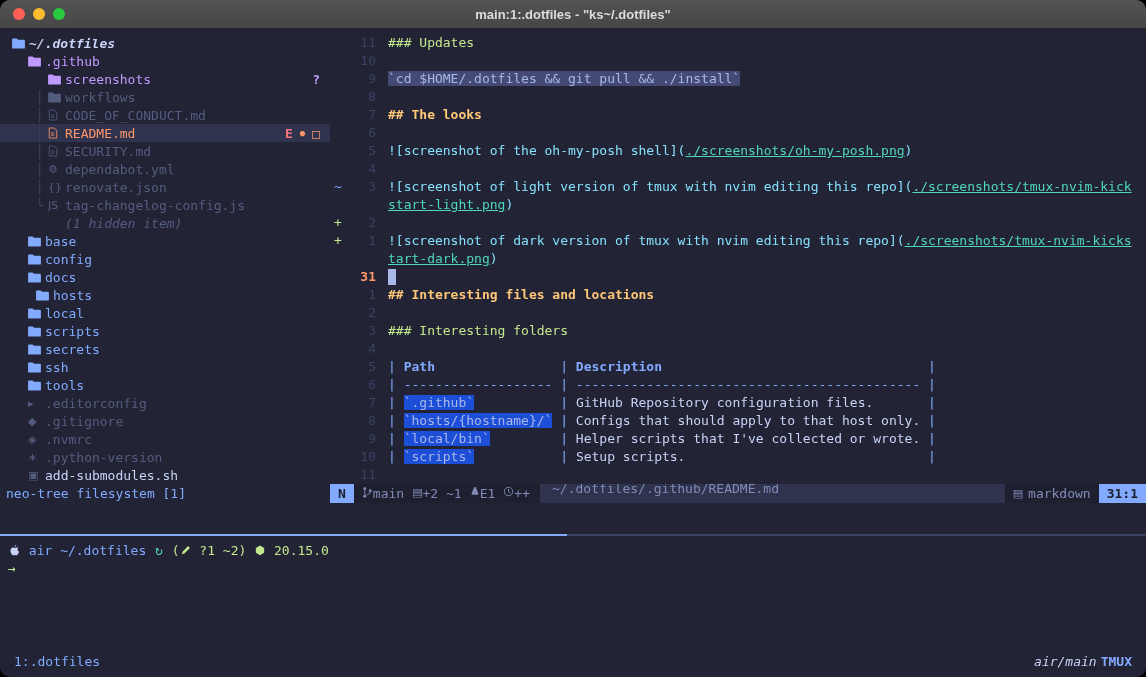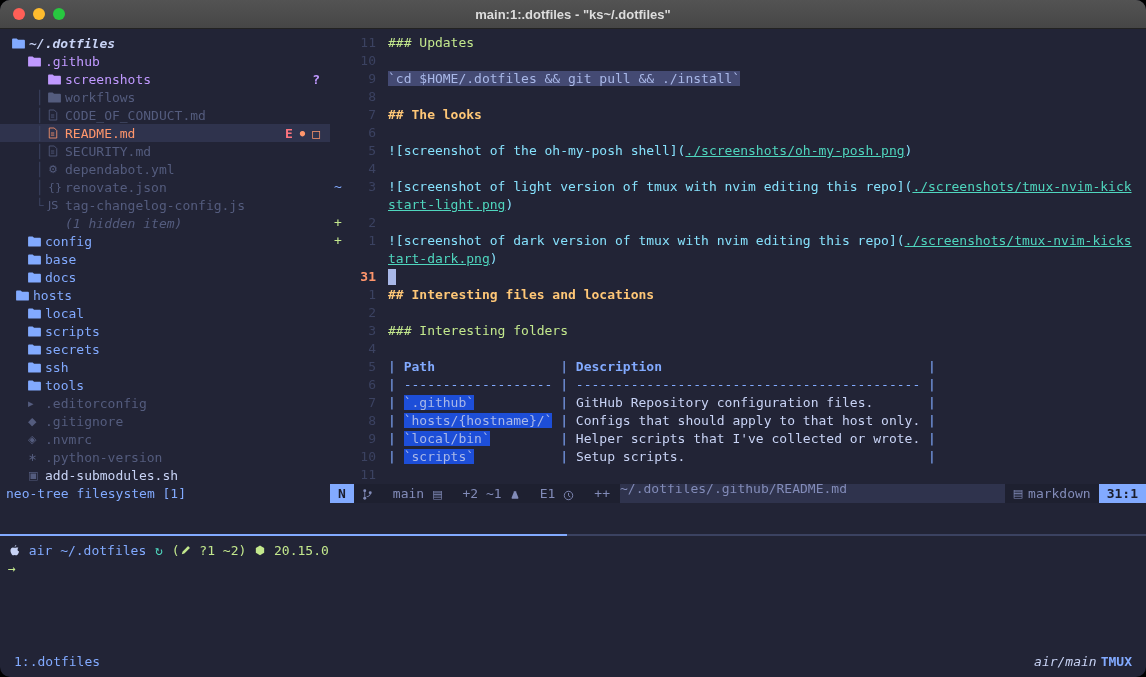--- a/index.html
+++ b/index.html
@@ -42,22 +42,22 @@
   .seg-alt{color:#86e1fc;}
   .seg-url{color:#4fd6be;text-decoration:underline;}
   .seg-pipe{color:#82aaff;}
   .seg-th{color:#82aaff;font-weight:bold;}
   .seg-dash{color:#82aaff;}
   .seg-txt{color:#c8d3f5;}
   .seg-cursor{background:#a9b8e8;display:inline-block;width:8px;height:16px;margin-top:1px;}
   
   .statusline{grid-column:2;grid-row:2;background:#1e2030;display:flex;align-items:center;font-size:13px;color:#828bb8;overflow:hidden;}
   .sl-chip{background:#82aaff;color:#1b1d2b;font-weight:bold;padding:0 8px;height:19px;line-height:19px;}
-  .sl-item{display:inline-flex;align-items:flex-end;gap:20px;margin-left:8px;white-space:pre;}
-  .sl-path{flex:1;background:#2f334d;margin-left:10px;margin-right:8px;height:30px;line-height:19px;padding:0 0;white-space:pre;overflow:hidden;}
+  .sl-item{display:inline-flex;align-items:flex-start;gap:0;margin-left:8px;white-space:pre;}
+  .sl-path{flex:1;background:#2f334d;margin-left:10px;margin-right:8px;height:30px;line-height:19px;padding:0 12px;white-space:pre;overflow:hidden;}
   .sl-right{display:inline-flex;align-items:center;gap:5px;margin-right:8px;white-space:pre;}
   .sl-icon{font-family:"DejaVu Sans",sans-serif;font-size:11px;display:inline-flex;align-items:center;}
   .cmdline{grid-column:1 / span 2;grid-row:3;}
   
   .pane-border{flex:0 0 2px;display:flex;}
   .pb-active{width:567px;background:#82aaff;}
   .pb-rest{flex:1;background:#3b4261;}
   
   .shell{flex:0 0 110px;padding:5px 0 0 8px;font-size:13px;}
   .sline{height:18px;display:flex;align-items:center;white-space:pre;}
@@ -108,28 +108,28 @@
         <div class="trow" style="padding-left: 36px;"><span class="tguide">│</span><span class="ticon c-dim"><svg viewBox="0 0 12 14" width="10" height="12">
               <path fill="none" stroke="currentColor" d="M1.5 1h6L10.5 4v9h-9z"></path>
               <path stroke="currentColor" d="M3.5 7h4M3.5 9.5h4"></path>
             </svg></span><span class="c-dim">SECURITY.md</span></div>
         <div class="trow" style="padding-left: 36px;"><span class="tguide">│</span><span class="ticon c-dim">⚙</span><span class="c-dim">dependabot.yml</span></div>
         <div class="trow" style="padding-left: 36px;"><span class="tguide">│</span><span class="ticon c-dim">{}</span><span class="c-dim">renovate.json</span></div>
         <div class="trow" style="padding-left: 36px;"><span class="tguide">└</span><span class="ticon c-dim">JS</span><span class="c-dim">tag-changelog-config.js</span></div>
         <div class="trow" style="padding-left: 36px;"><span class="tguide"></span><span class="ticon c-dim"></span><span class="c-dim italic">(1 hidden item)</span></div>
         <div class="trow" style="padding-left: 28px;"><span class="ticon c-blue"><svg viewBox="0 0 14 12" width="13" height="11">
               <path fill="currentColor" d="M0 1.5C0 .9.4.5 1 .5h4l1.5 1.5H13c.6 0 1 .4 1 1v7.5c0 .6-.4 1-1 1H1c-.6 0-1-.4-1-1z"></path>
+            </svg></span><span class="c-blue">base</span></div>
+        <div class="trow" style="padding-left: 28px;"><span class="ticon c-blue"><svg viewBox="0 0 14 12" width="13" height="11">
+              <path fill="currentColor" d="M0 1.5C0 .9.4.5 1 .5h4l1.5 1.5H13c.6 0 1 .4 1 1v7.5c0 .6-.4 1-1 1H1c-.6 0-1-.4-1-1z"></path>
             </svg></span><span class="c-blue">config</span></div>
         <div class="trow" style="padding-left: 28px;"><span class="ticon c-blue"><svg viewBox="0 0 14 12" width="13" height="11">
               <path fill="currentColor" d="M0 1.5C0 .9.4.5 1 .5h4l1.5 1.5H13c.6 0 1 .4 1 1v7.5c0 .6-.4 1-1 1H1c-.6 0-1-.4-1-1z"></path>
-            </svg></span><span class="c-blue">base</span></div>
-        <div class="trow" style="padding-left: 28px;"><span class="ticon c-blue"><svg viewBox="0 0 14 12" width="13" height="11">
-              <path fill="currentColor" d="M0 1.5C0 .9.4.5 1 .5h4l1.5 1.5H13c.6 0 1 .4 1 1v7.5c0 .6-.4 1-1 1H1c-.6 0-1-.4-1-1z"></path>
             </svg></span><span class="c-blue">docs</span></div>
-        <div class="trow" style="padding-left: 16px;"><span class="ticon c-blue"><svg viewBox="0 0 14 12" width="13" height="11">
+        <div class="trow" style="padding-left: 28px; margin-left: 8px;"><span class="ticon c-blue"><svg viewBox="0 0 14 12" width="13" height="11">
               <path fill="currentColor" d="M0 1.5C0 .9.4.5 1 .5h4l1.5 1.5H13c.6 0 1 .4 1 1v7.5c0 .6-.4 1-1 1H1c-.6 0-1-.4-1-1z"></path>
             </svg></span><span class="c-blue">hosts</span></div>
         <div class="trow" style="padding-left: 28px;"><span class="ticon c-blue"><svg viewBox="0 0 14 12" width="13" height="11">
               <path fill="currentColor" d="M0 1.5C0 .9.4.5 1 .5h4l1.5 1.5H13c.6 0 1 .4 1 1v7.5c0 .6-.4 1-1 1H1c-.6 0-1-.4-1-1z"></path>
             </svg></span><span class="c-blue">local</span></div>
         <div class="trow" style="padding-left: 28px;"><span class="ticon c-blue"><svg viewBox="0 0 14 12" width="13" height="11">
               <path fill="currentColor" d="M0 1.5C0 .9.4.5 1 .5h4l1.5 1.5H13c.6 0 1 .4 1 1v7.5c0 .6-.4 1-1 1H1c-.6 0-1-.4-1-1z"></path>
             </svg></span><span class="c-blue">scripts</span></div>
         <div class="trow" style="padding-left: 28px;"><span class="ticon c-blue"><svg viewBox="0 0 14 12" width="13" height="11">
               <path fill="currentColor" d="M0 1.5C0 .9.4.5 1 .5h4l1.5 1.5H13c.6 0 1 .4 1 1v7.5c0 .6-.4 1-1 1H1c-.6 0-1-.4-1-1z"></path>

